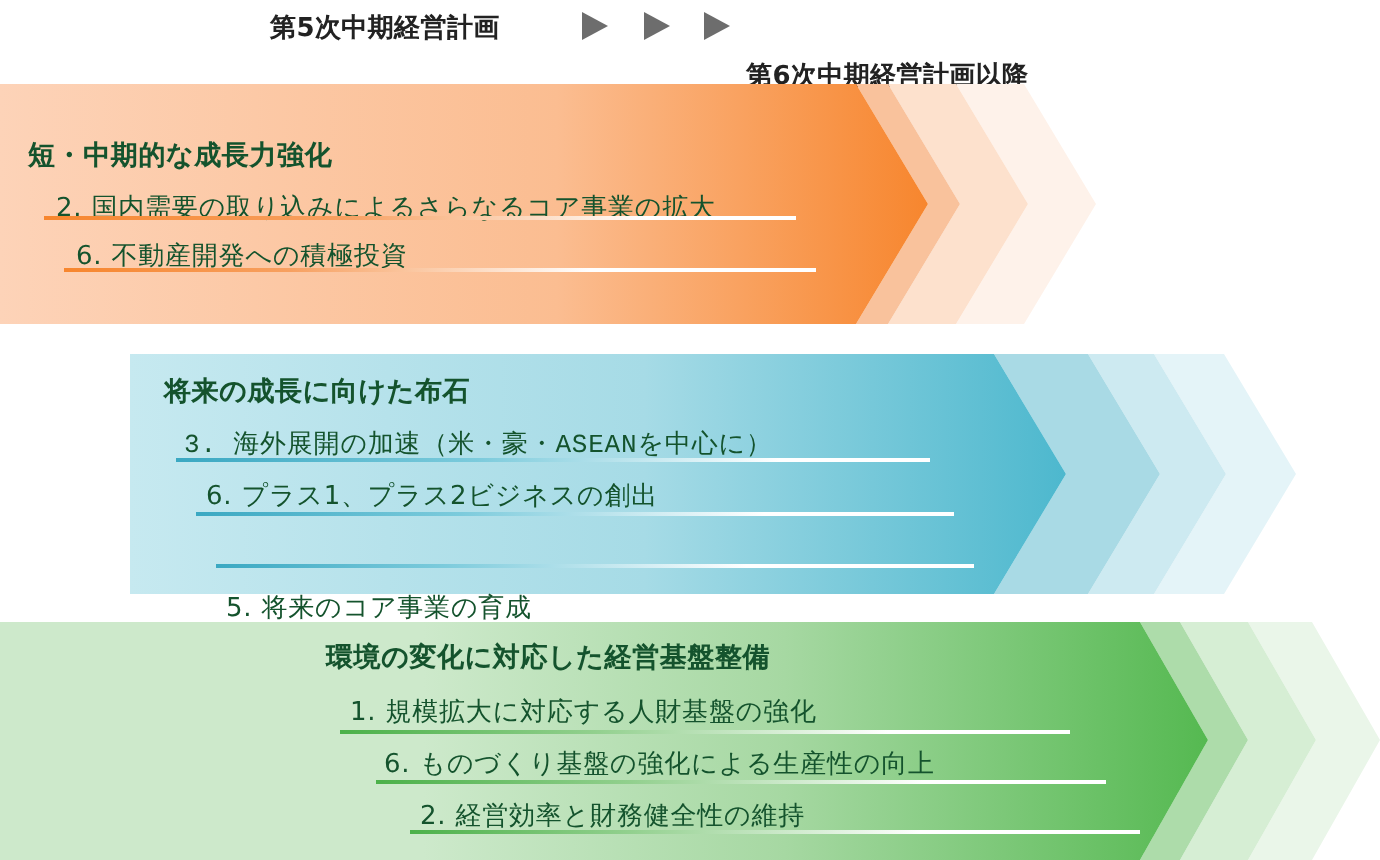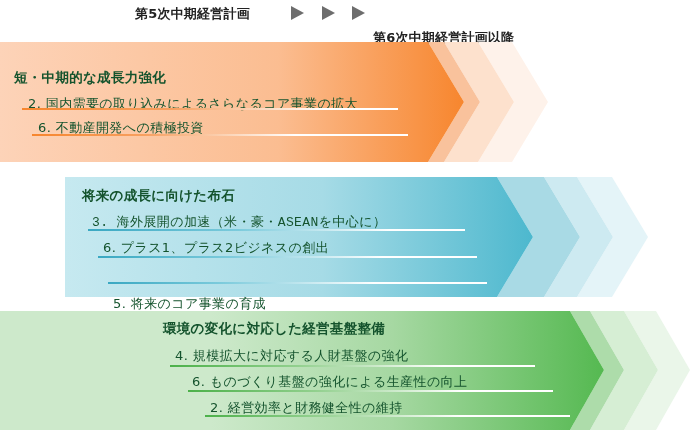--- a/index.html
+++ b/index.html
@@ -81,19 +81,19 @@
         <stop offset="0.65" stop-color="#a6d8a2"></stop>
         <stop offset="1" stop-color="#55b951"></stop>
       </linearGradient>
     </defs>
     <polygon points="624,0 656,0 690,59 656,119 624,119 658,59" fill="#eaf6e9"></polygon>
     <polygon points="590,0 624,0 658,59 624,119 590,119 624,59" fill="#d6eed4"></polygon>
     <polygon points="570,0 590,0 624,59 590,119 570,119 604,59" fill="#addcaa"></polygon>
     <polygon points="0,0 570,0 604,59 570,119 0,119" fill="url(#gG)"></polygon>
   </svg>
   <span class="txt heading" style="left:163px; top:9px;">環境の変化に対応した経営基盤整備</span>
-  <span class="txt item" style="left:175px; top:36px;">4.  規模拡大に対応する人財基盤の強化</span>
+  <span class="txt item" style="left:175px; top:36px;">1.  規模拡大に対応する人財基盤の強化</span>
   <div class="uline" style="left:170px; top:54px; width:365px; background:linear-gradient(to right,#4cb14a,#92d08e 35%,#ffffff 75%);"></div>
   <span class="txt item" style="left:192px; top:62px;">6.  ものづくり基盤の強化による生産性の向上</span>
   <div class="uline" style="left:188px; top:79px; width:365px; background:linear-gradient(to right,#4cb14a,#92d08e 35%,#ffffff 75%);"></div>
   <span class="txt item" style="left:210px; top:88px;">2.  経営効率と財務健全性の維持</span>
   <div class="uline" style="left:205px; top:104px; width:365px; background:linear-gradient(to right,#4cb14a,#92d08e 30%,#ffffff 70%);"></div>
 </div>
 
 </body></html>

